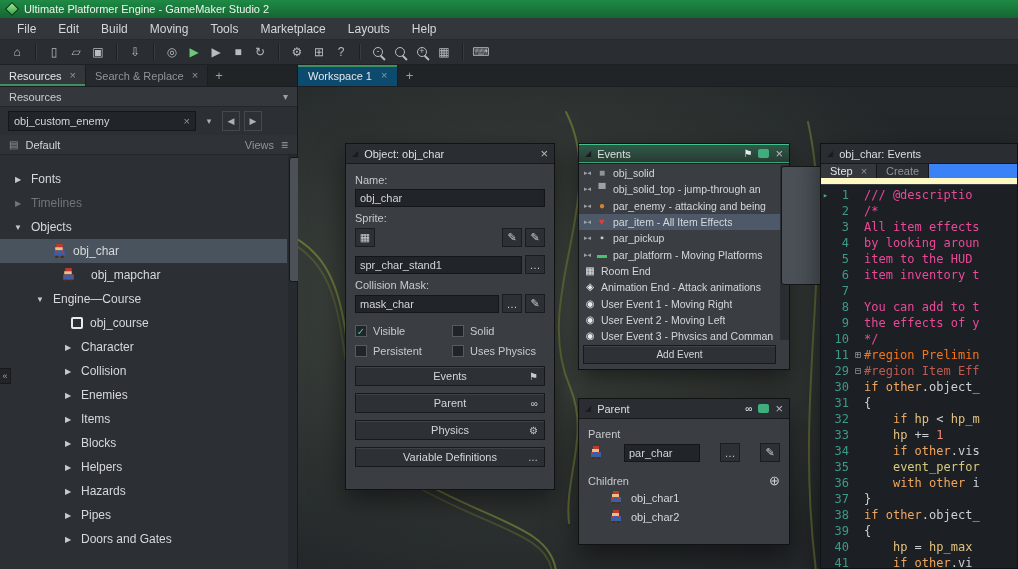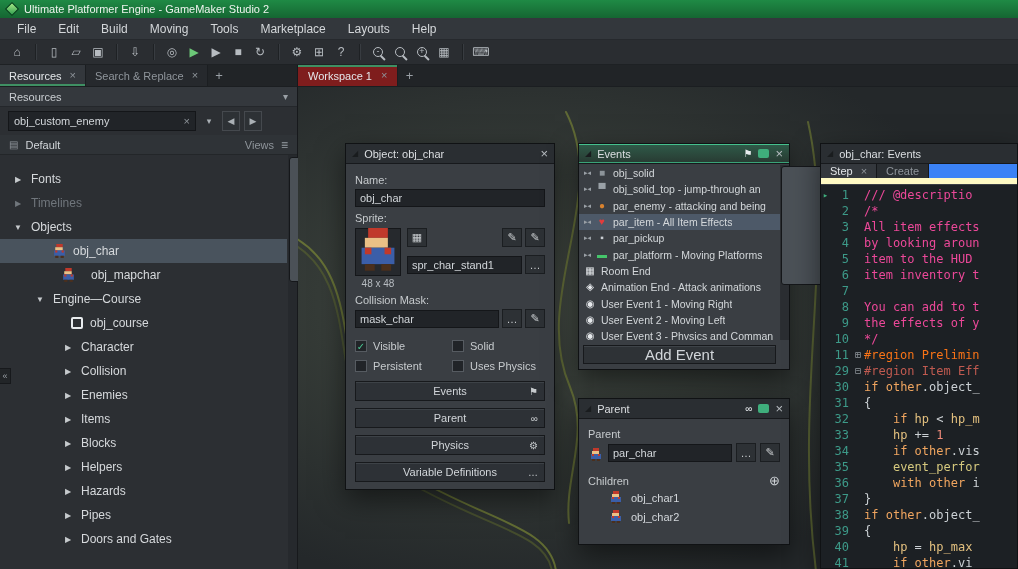--- a/index.html
+++ b/index.html
@@ -43,21 +43,21 @@
   .tree-arrow{flex:0 0 12px;font-size:8px;color:#c6cacd;text-align:center;}
   .sq-icon{flex:0 0 12px;width:12px;height:12px;border:2px solid #e8ebee;border-radius:2px;}
   .tree-spricon{display:flex;flex:0 0 auto;}
   .dock-scroll{position:absolute;top:90px;right:0;width:9px;bottom:0;background:#26292d;}
   .dock-scroll .thumb{position:absolute;top:2px;left:1px;right:1px;height:125px;background:#4b5157;border-radius:3px;}
   .collapse-handle{position:absolute;left:0;top:303px;width:11px;height:16px;background:#222528;color:#9aa0a6;font-size:9px;display:flex;align-items:center;justify-content:center;border:1px solid #17191c;border-left:none;}
 
   
   .main{position:absolute;top:65px;left:298px;right:0;bottom:0;}
   .ws-tabs{height:22px;background:#212427;display:flex;border-bottom:1px solid #1b1e21;}
-  .ws-tab{display:flex;align-items:center;gap:9px;padding:0 10px;font-size:11px;color:#e4e7ea;background:#7f1d1d;border-right:1px solid #1b1e21;box-shadow:inset 0 2px 0 #3f8f63;}
+  .ws-tab{display:flex;align-items:center;gap:9px;padding:0 10px;font-size:11px;color:#e4e7ea;background:#0c4a6e;border-right:1px solid #1b1e21;box-shadow:inset 0 2px 0 #3f8f63;}
   .canvas{position:absolute;top:22px;left:0;right:0;bottom:0;overflow:hidden;background:radial-gradient(ellipse 65% 60% at 32% 45%,#434a43 0%,#353b37 45%,#24282a 100%);}
   .curves{position:absolute;top:0;left:0;z-index:0;pointer-events:none;}
 
   
   .panel{position:absolute;z-index:1;background:#3a3e43;border:1px solid #101214;box-shadow:0 10px 26px rgba(0,0,0,.5);}
   .panel-title{height:20px;background:#2a2e32;border-bottom:1px solid #17191c;display:flex;align-items:center;gap:6px;padding:0 6px;font-size:11px;color:#dcdfe2;}
   .panel.active > .panel-title{background:linear-gradient(180deg,#2f5b49,#283a32);box-shadow:inset 0 1px 0 #45c08d,inset 0 -1px 0 #3aa378;}
   .pt-corner{color:#191c1e;font-size:8px;}
   .pt-label{white-space:nowrap;overflow:hidden;}
   .pt-spacer{flex:1;}
@@ -90,25 +90,25 @@
 
   
   .ev-list{position:absolute;top:21px;left:0;right:9px;bottom:29px;overflow:hidden;}
   .ev-row{height:16.3px;display:flex;align-items:center;gap:5px;padding:0 3px 0 5px;font-size:10.5px;color:#d3d7da;white-space:nowrap;overflow:hidden;}
   .ev-row.selected{background:#4d5968;}
   .ev-arrows{flex:0 0 auto;font-size:7px;color:#9aa0a6;}
   .ev-chip{flex:0 0 12px;text-align:center;font-size:10px;line-height:1;}
   .ev-label{overflow:hidden;}
   .ev-scroll{position:absolute;top:21px;right:0;width:9px;bottom:29px;background:#2b2e32;}
   .ev-scroll .thumb{position:absolute;top:1px;left:1px;right:1px;height:68%;background:#4b5157;border-radius:3px;}
-  .ev-add{position:absolute;left:4px;right:13px;bottom:5px;height:19px;background:#2e3236;border:1px solid #17191c;box-shadow:inset 0 1px 0 #3e4348;display:flex;align-items:center;justify-content:center;font-size:15px;color:#d2d6da;}
+  .ev-add{position:absolute;left:4px;right:13px;bottom:5px;height:19px;background:#2e3236;border:1px solid #17191c;box-shadow:inset 0 1px 0 #3e4348;display:flex;align-items:center;justify-content:center;font-size:10px;color:#d2d6da;}
 
   
   .pp-body{padding:4px 9px;font-size:11px;color:#c6cacd;}
-  .pp-row{display:flex;align-items:flex-end;gap:4px;margin-top:3px;}
+  .pp-row{display:flex;align-items:center;gap:20px;margin-top:3px;}
   .pp-spr{flex:0 0 16px;display:flex;justify-content:center;}
   .pp-children-hdr{display:flex;align-items:center;margin-top:11px;}
   .pp-plus{margin-left:auto;color:#cfd3d7;font-size:13px;}
   .pp-child{display:flex;align-items:center;gap:7px;height:19px;padding-left:20px;color:#d2d6da;}
 
   
   .code-tabs{height:20px;background:#3b82f6;display:flex;border-bottom:6px solid #fef9c3;}
   .code-tab{display:flex;align-items:center;gap:8px;padding:0 9px;font-size:11px;color:#8f959b;background:#2b2f33;border-right:1px solid #15171a;}
   .code-tab.active{background:#34383d;color:#e2e5e8;}
   .code-area{position:absolute;top:41px;left:0;right:0;bottom:0;background:#1c2024;font-family:"DejaVu Sans Mono",monospace;font-size:12px;overflow:hidden;padding-top:2px;}
@@ -326,34 +326,20 @@
           <span class="pt-corner">◢</span>
           <span class="pt-label">Object: obj_char</span>
           <span class="pt-spacer"></span>
           <span class="pt-close">×</span>
         </div>
         <div class="op-body">
           <div class="fld-label">Name:</div>
           <input class="txt" value="obj_char" style="">
           <div class="fld-label">Sprite:</div>
           <div class="sprite-row">
-            <div class="thumb-col">
-              <div class="thumb">
-                <span id="thumb-sprite"><svg width="40" height="46" viewBox="0 0 12 14">
-                      <rect x="3" width="6" height="3" fill="#c0392b"></rect>
-                      <rect x="2" y="3" width="7" height="3" fill="#eac086"></rect>
-                      <rect x="1" y="6" width="10" height="5" fill="#3b5ea8"></rect>
-                      <rect x="2" y="6" width="2" height="2" fill="#c0392b"></rect>
-                      <rect x="8" y="6" width="2" height="2" fill="#c0392b"></rect>
-                      <rect x="2" y="11" width="3" height="2" fill="#4a2f1d"></rect>
-                      <rect x="7" y="11" width="3" height="2" fill="#4a2f1d"></rect>
-                    </svg></span>
-              </div>
-              <div class="thumb-size">48 x 48</div>
-            </div>
             <div class="sprite-right">
               <div class="sr-row">
                 <span class="icon-btn">▦</span>
                 <span class="sr-spacer"></span>
                 <span class="icon-btn">✎</span>
                 <span class="icon-btn">✎</span>
               </div>
               <div class="sr-row">
                 <input class="txt combo" value="spr_char_stand1" style="">
                 <span class="icon-btn">…</span>

